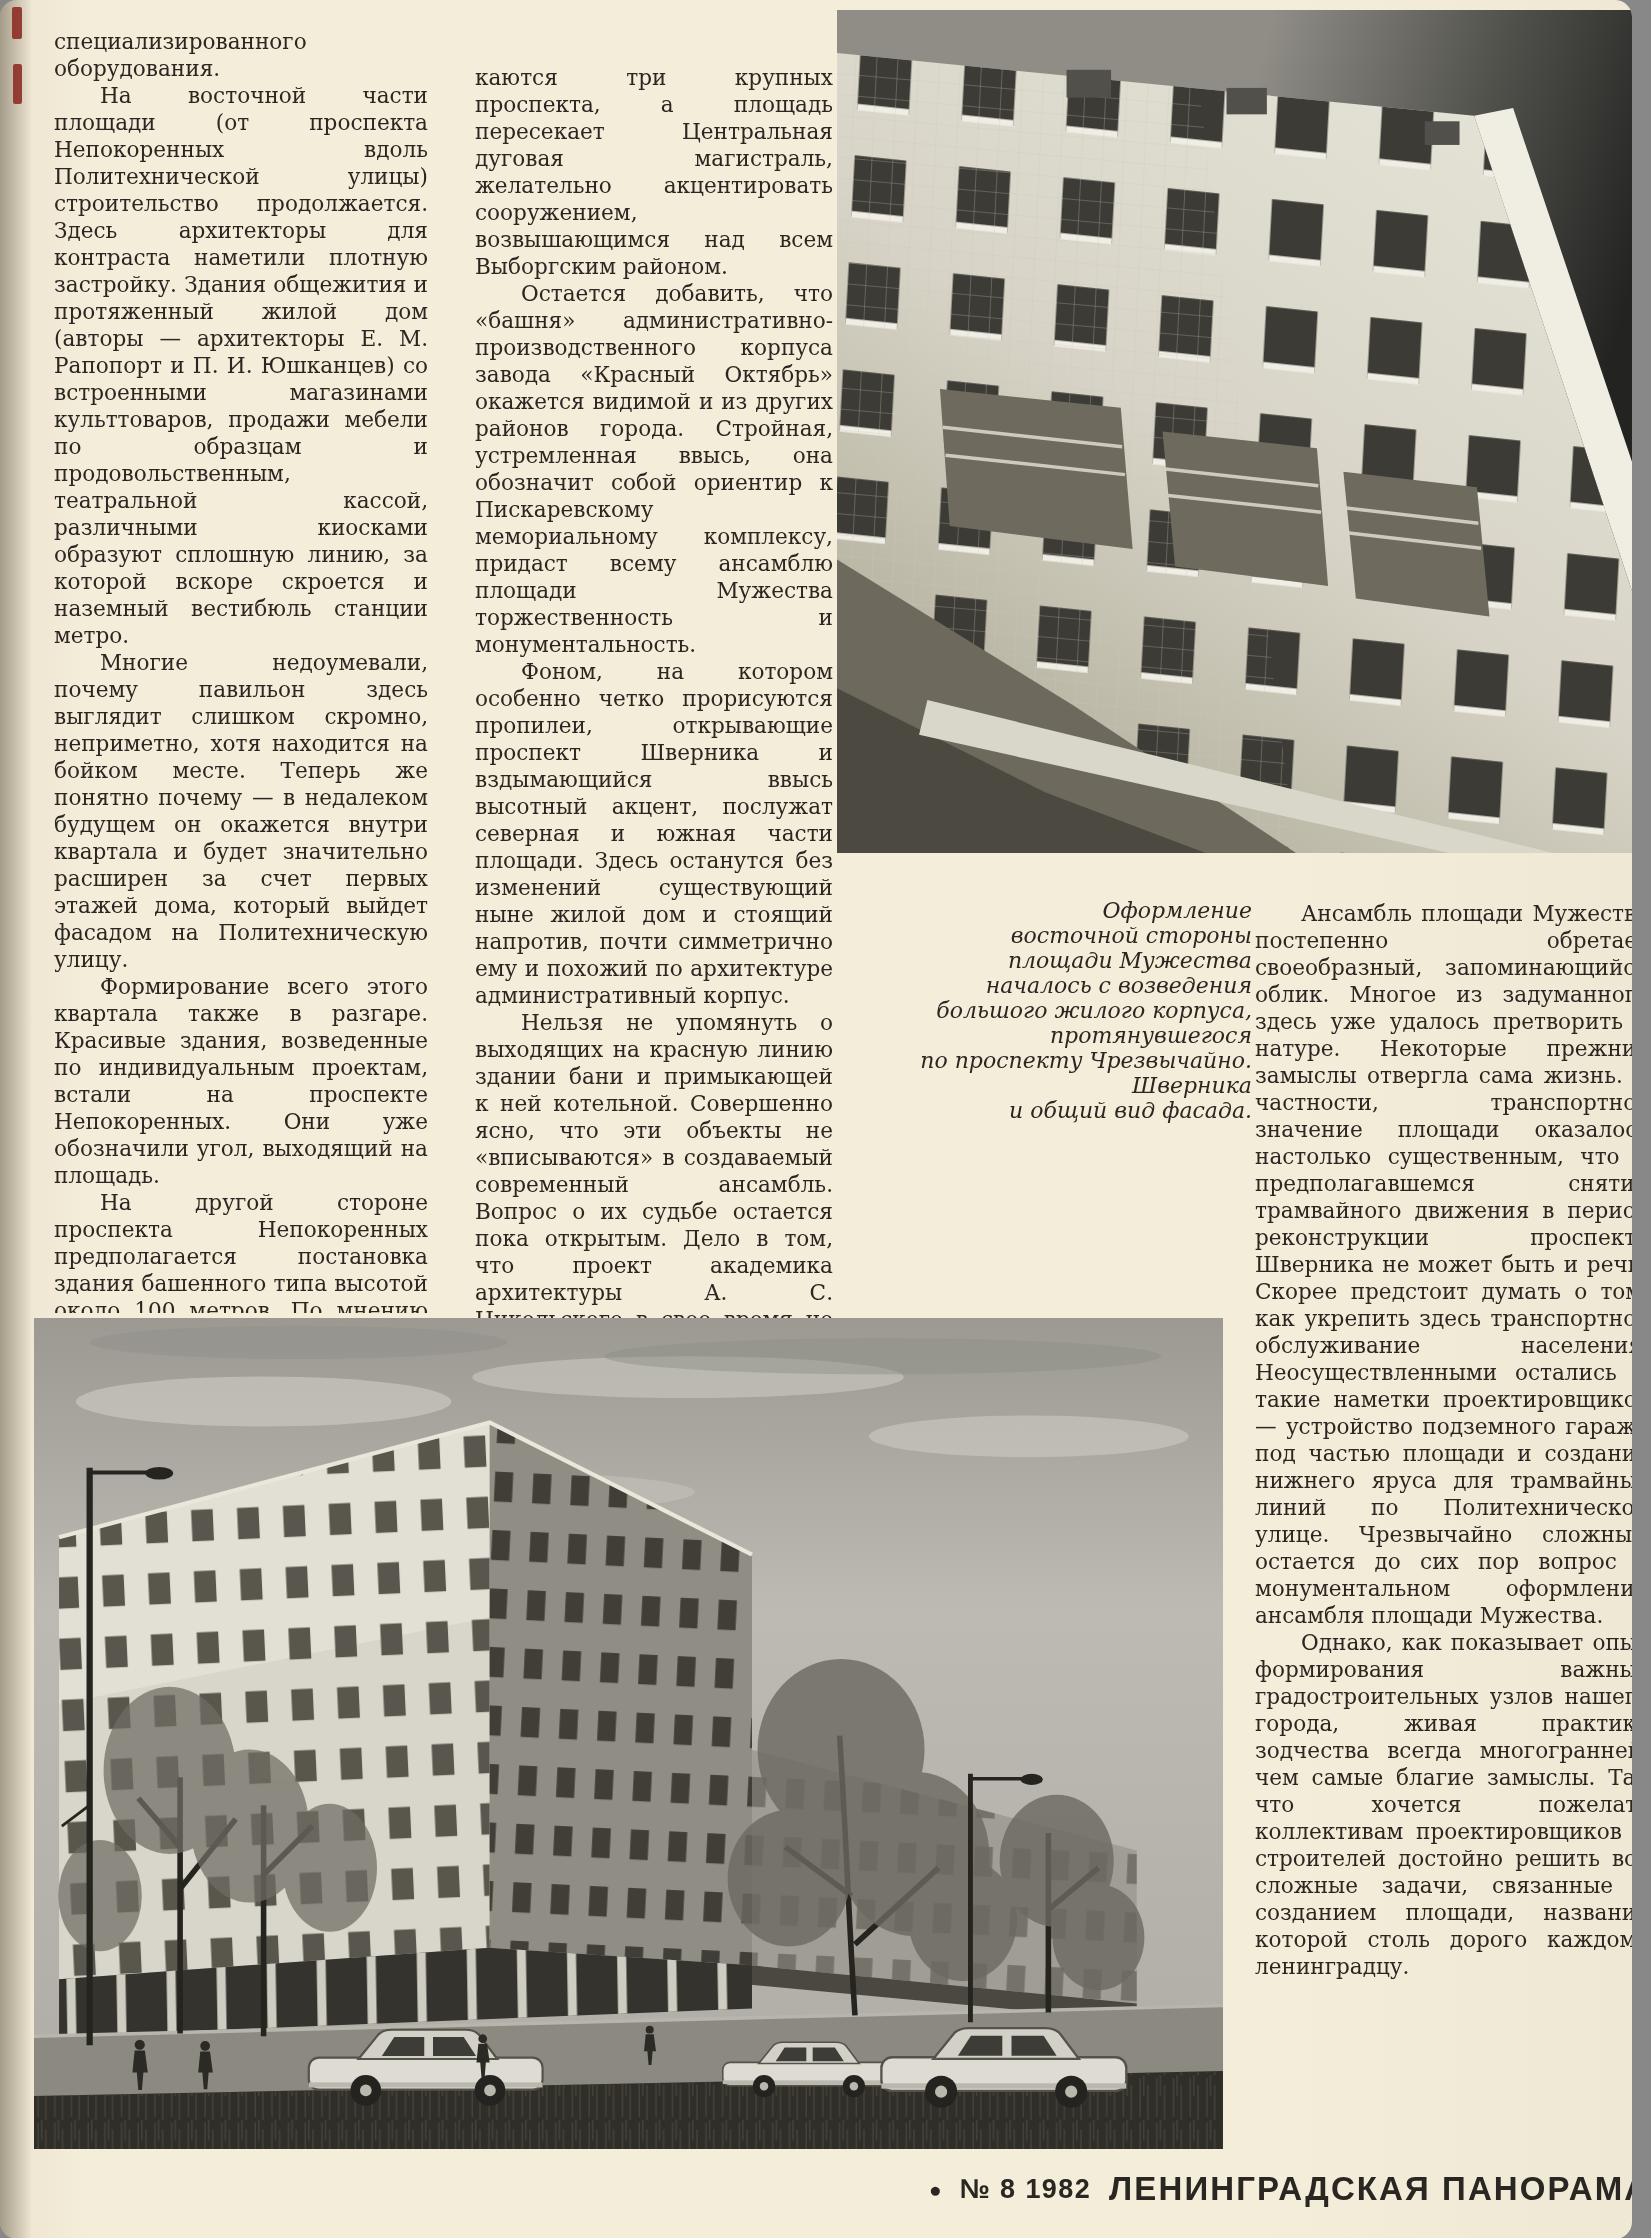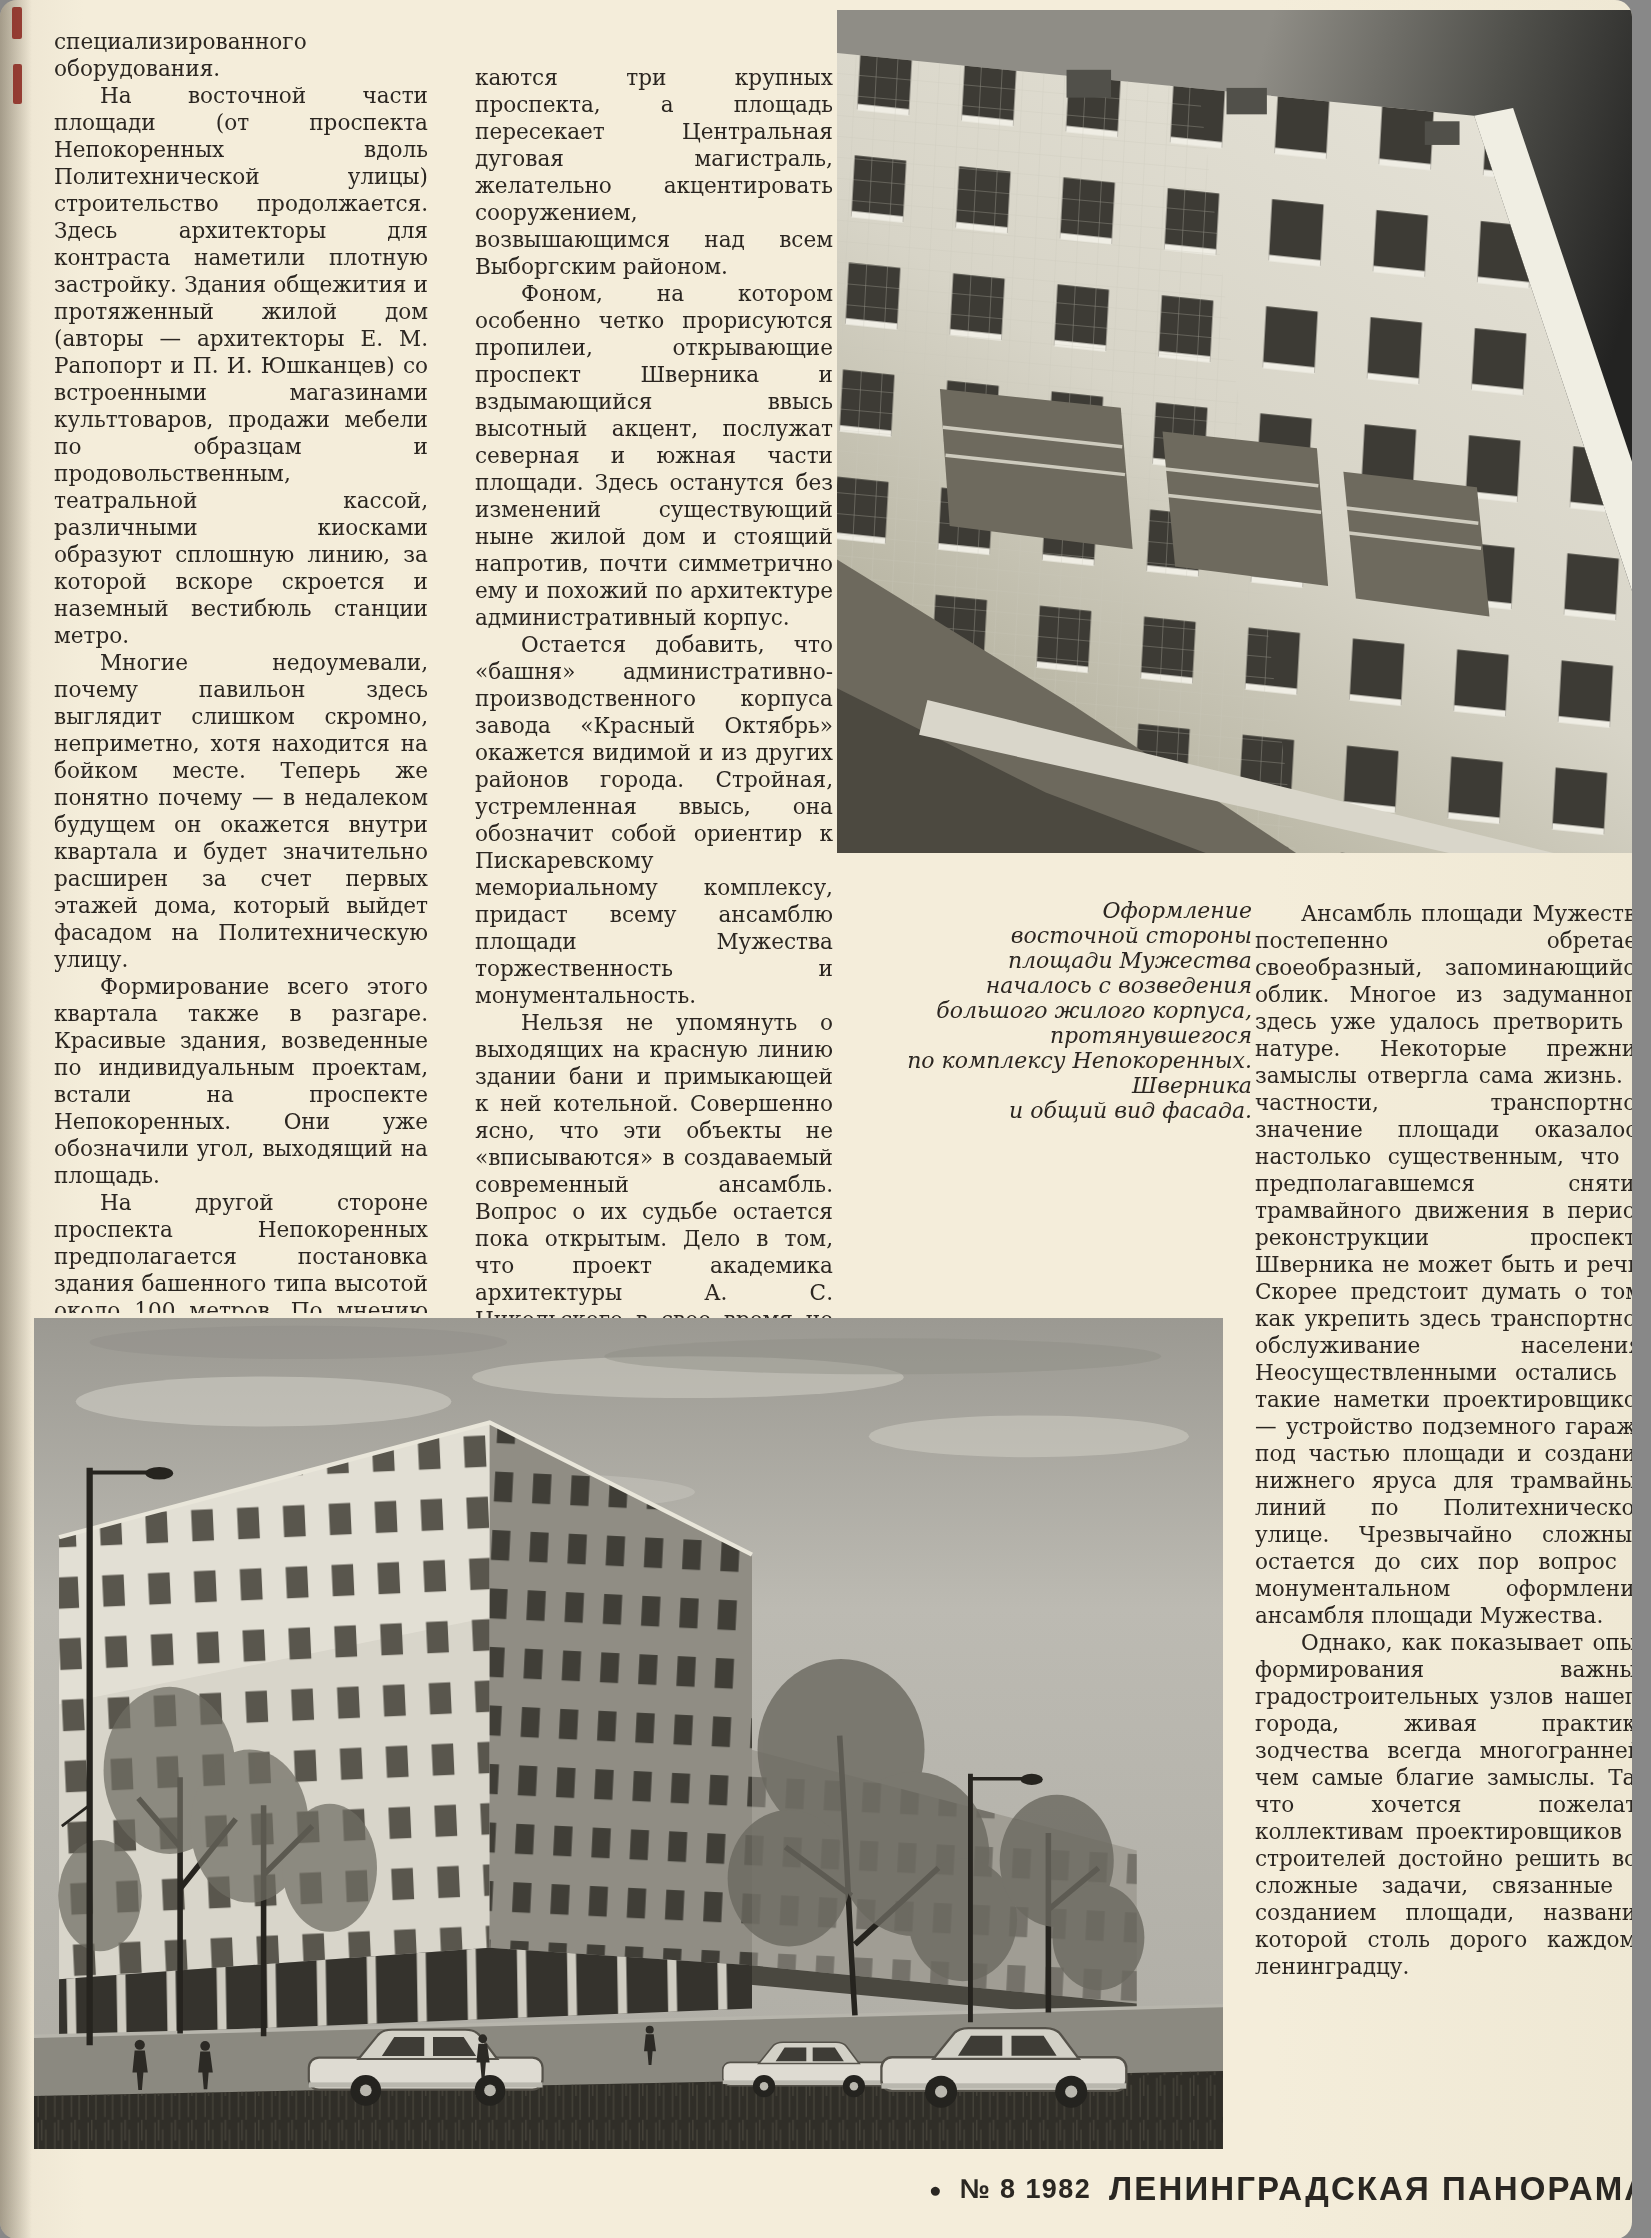--- a/index.html
+++ b/index.html
@@ -54,22 +54,22 @@
   <div class="col col1">
     <p class="cont">специализированного оборудования.</p>
     <p>На восточной части площади (от проспекта Непокоренных вдоль Политехнической улицы) строительство продолжается. Здесь архитекторы для контраста наметили плотную застройку. Здания общежития и протяженный жилой дом (авторы — архитекторы Е. М. Рапопорт и П. И. Юшканцев) со встроенными магазинами культтоваров, продажи мебели по образцам и продовольственным, театральной кассой, различными киосками образуют сплошную линию, за которой вскоре скроется и наземный вестибюль станции метро.</p>
     <p>Многие недоумевали, почему павильон здесь выглядит слишком скромно, неприметно, хотя находится на бойком месте. Теперь же понятно почему — в недалеком будущем он окажется внутри квартала и будет значительно расширен за счет первых этажей дома, который выйдет фасадом на Политехническую улицу.</p>
     <p>Формирование всего этого квартала также в разгаре. Красивые здания, возведенные по индивидуальным проектам, встали на проспекте Непокоренных. Они уже обозначили угол, выходящий на площадь.</p>
     <p>На другой стороне проспекта Непокоренных предполагается постановка здания башенного типа высотой около 100 метров. По мнению авторов проекта застройки, появление тут подобной архитектурной доминанты вполне оправдано. Место, где смы-</p>
   </div>
 
   <div class="col col2">
     <p class="cont">каются три крупных проспекта, а площадь пересекает Центральная дуговая магистраль, желательно акцентировать сооружением, возвышающимся над всем Выборгским районом.</p>
+    <p>Остается добавить, что «башня» административно-производственного корпуса завода «Красный Октябрь» окажется видимой и из других районов города. Стройная, устремленная ввысь, она обозначит собой ориентир к Пискаревскому мемориальному комплексу, придаст всему ансамблю площади Мужества торжественность и монументальность.</p>
     <p>Фоном, на котором особенно четко прорисуются пропилеи, открывающие проспект Шверника и вздымающийся ввысь высотный акцент, послужат северная и южная части площади. Здесь останутся без изменений существующий ныне жилой дом и стоящий напротив, почти симметрично ему и похожий по архитектуре административный корпус.</p>
-    <p>Остается добавить, что «башня» административно-производственного корпуса завода «Красный Октябрь» окажется видимой и из других районов города. Стройная, устремленная ввысь, она обозначит собой ориентир к Пискаревскому мемориальному комплексу, придаст всему ансамблю площади Мужества торжественность и монументальность.</p>
     <p>Нельзя не упомянуть о выходящих на красную линию здании бани и примыкающей к ней котельной. Совершенно ясно, что эти объекты не «вписываются» в создаваемый современный ансамбль. Вопрос о их судьбе остается пока открытым. Дело в том, что проект академика архитектуры А. С. Никольского в свое время не был реализован полностью. В частности, в центре бани нет бассейна, который предусматривался зодчим. Сама же постройка является не только архитектурной досто-</p>
   </div>
 
   <figure class="photo-top">
     <svg viewBox="0 0 1153 1212" preserveAspectRatio="none">
       <defs>
         <linearGradient id="skyG" x1="0" y1="0" x2="1" y2="0.3">
           <stop offset="0.5" stop-color="#8f8d86"></stop>
           <stop offset="0.78" stop-color="#50504b"></stop>
           <stop offset="1" stop-color="#232322"></stop>
@@ -124,21 +124,21 @@
     </svg>
   </figure>
 
   <figcaption class="caption">
     <div>Оформление</div>
     <div>восточной стороны</div>
     <div>площади Мужества</div>
     <div>началось с возведения</div>
     <div>большого жилого корпуса,</div>
     <div>протянувшегося</div>
-    <div>по комплексу Непокоренных.</div>
+    <div>по проспекту Чрезвычайно.</div>
     <div>Шверника</div>
     <div>и общий вид фасада.</div>
   </figcaption>
 
   <div class="col col3">
     <p>Ансамбль площади Мужества постепенно обретает своеобразный, запоминающийся облик. Многое из задуманного здесь уже удалось претворить в натуре. Некоторые прежние замыслы отвергла сама жизнь. В частности, транспортное значение площади оказалось настолько существенным, что о предполагавшемся снятии трамвайного движения в период реконструкции проспекта Шверника не может быть и речи. Скорее предстоит думать о том, как укрепить здесь транспортное обслуживание населения. Неосуществленными остались и такие наметки проектировщиков — устройство подземного гаража под частью площади и создание нижнего яруса для трамвайных линий по Политехнической улице. Чрезвычайно сложным остается до сих пор вопрос о монументальном оформлении ансамбля площади Мужества.</p>
     <p>Однако, как показывает опыт формирования важных градостроительных узлов нашего города, живая практика зодчества всегда многогранней, чем самые благие замыслы. Так что хочется пожелать коллективам проектировщиков и строителей достойно решить все сложные задачи, связанные с созданием площади, название которой столь дорого каждому ленинградцу.</p>
   </div>
 
   <figure class="photo-bottom">

